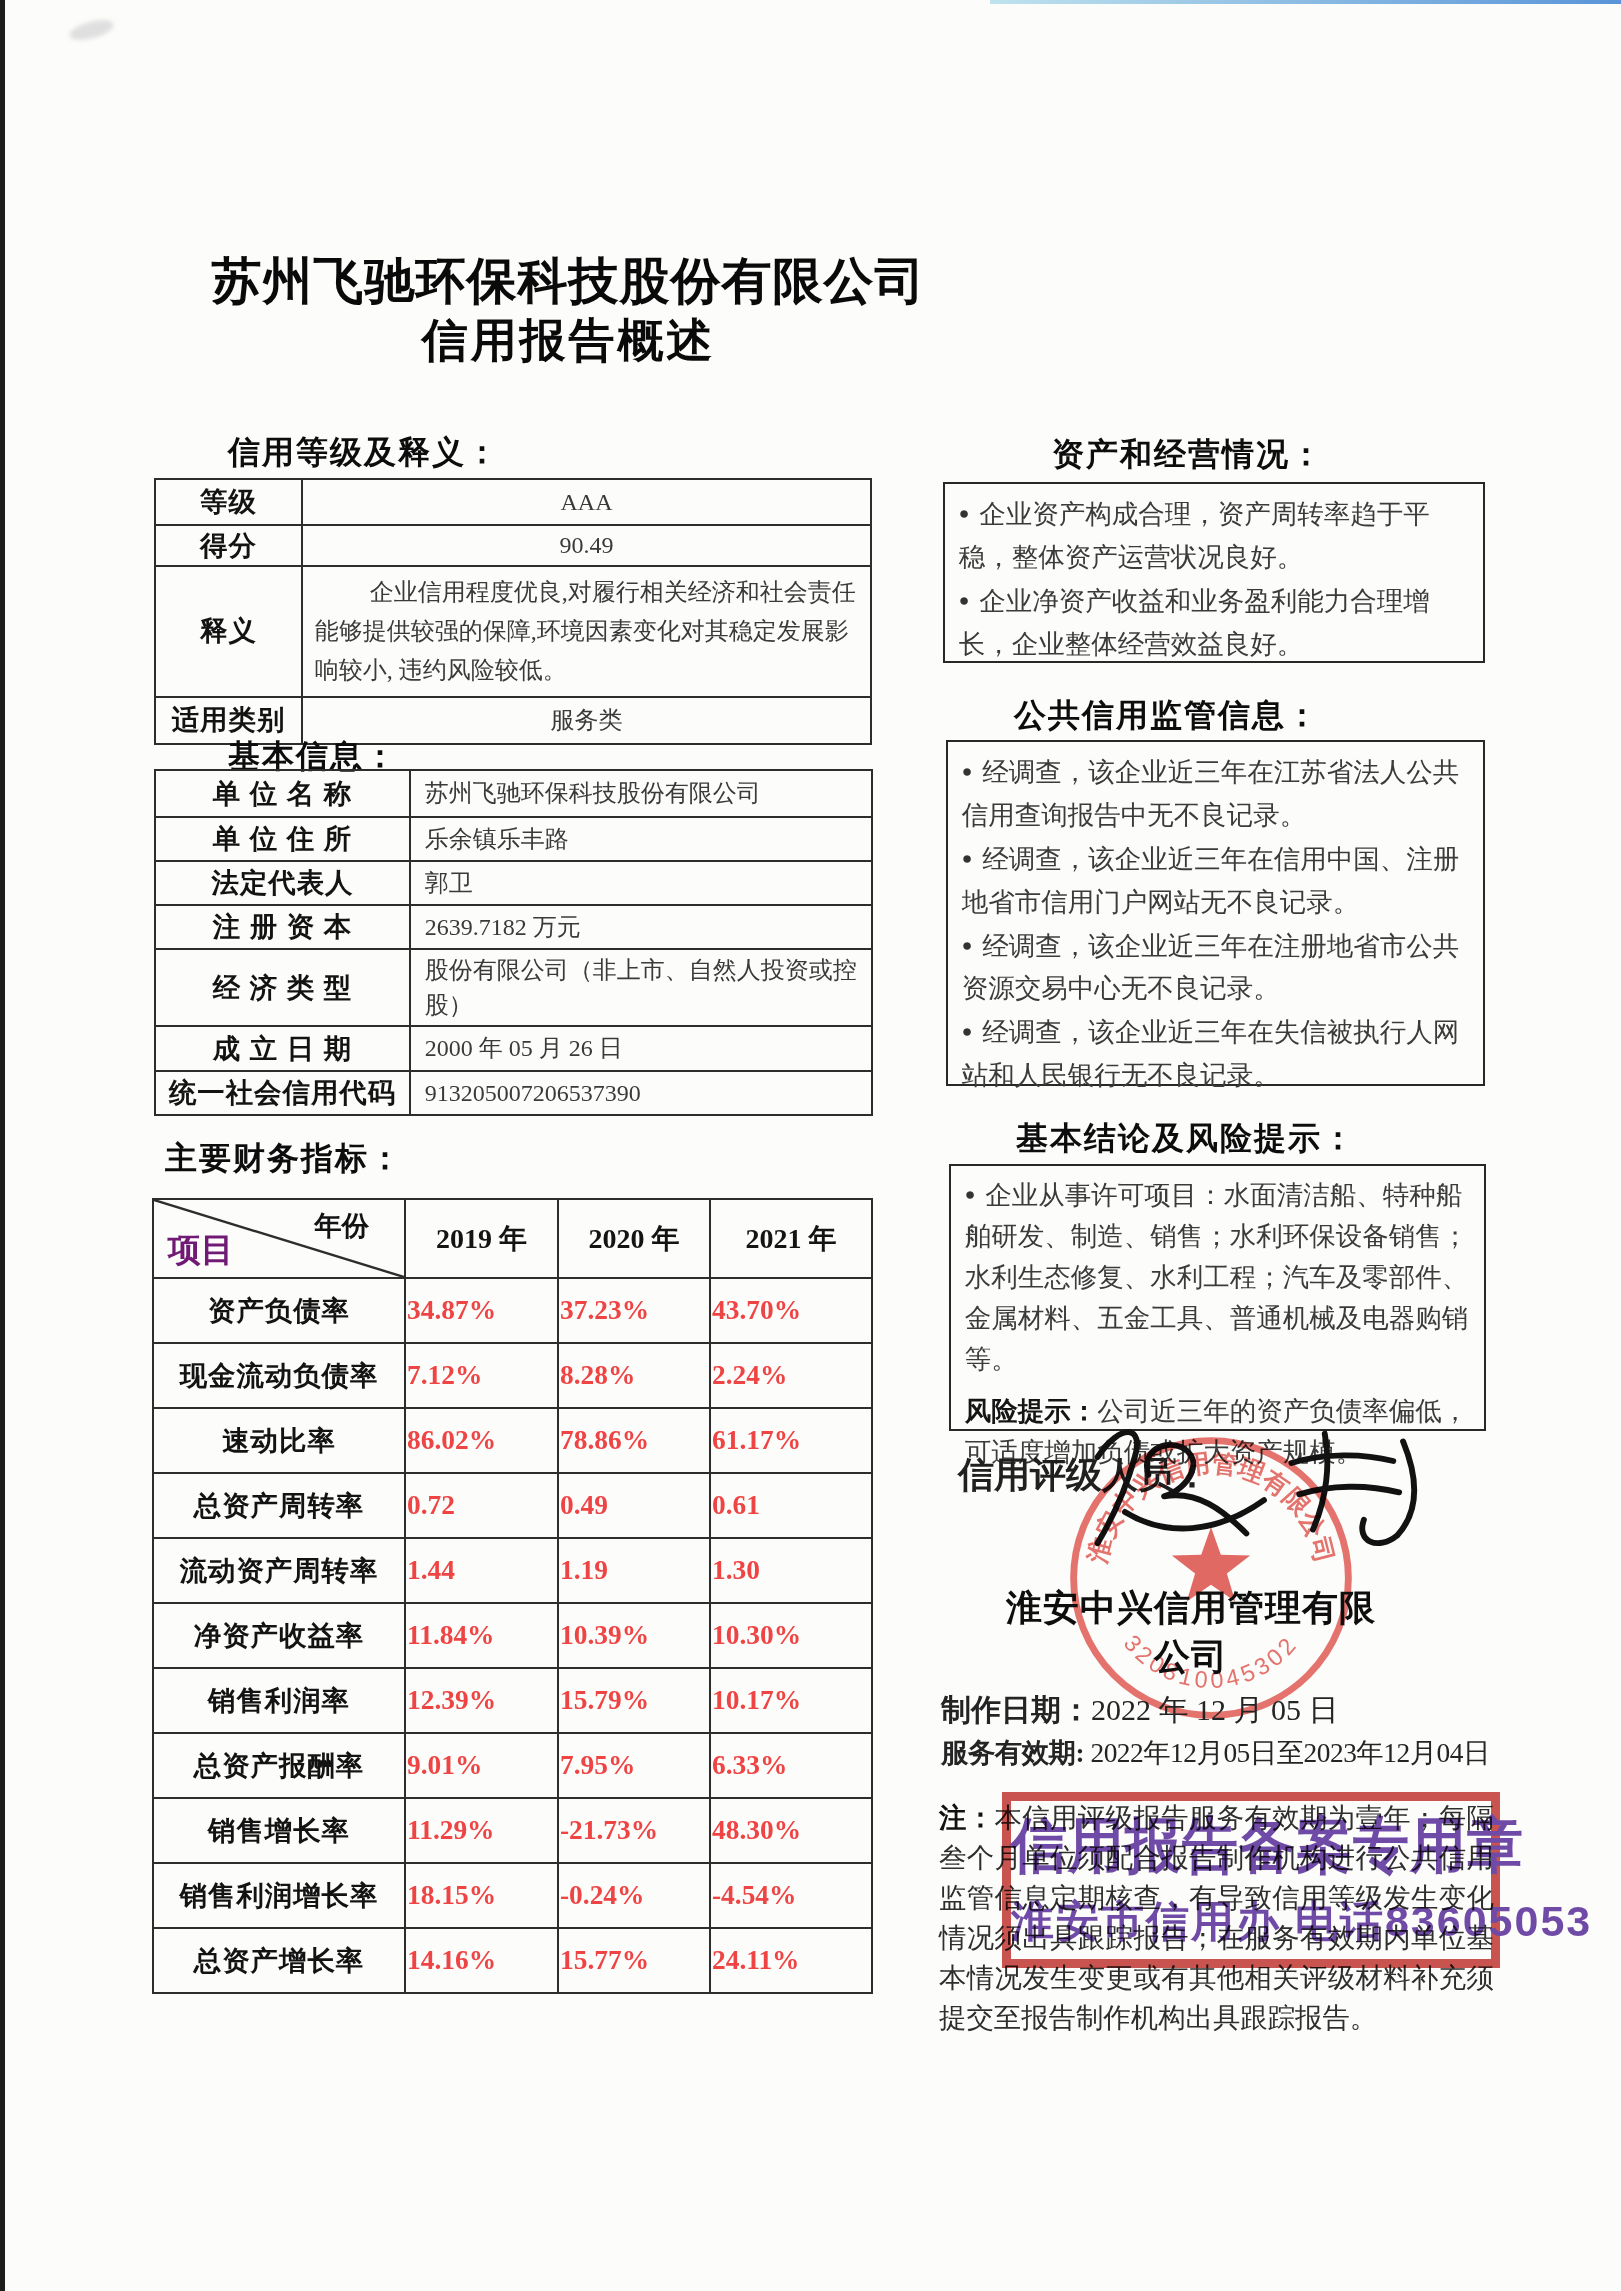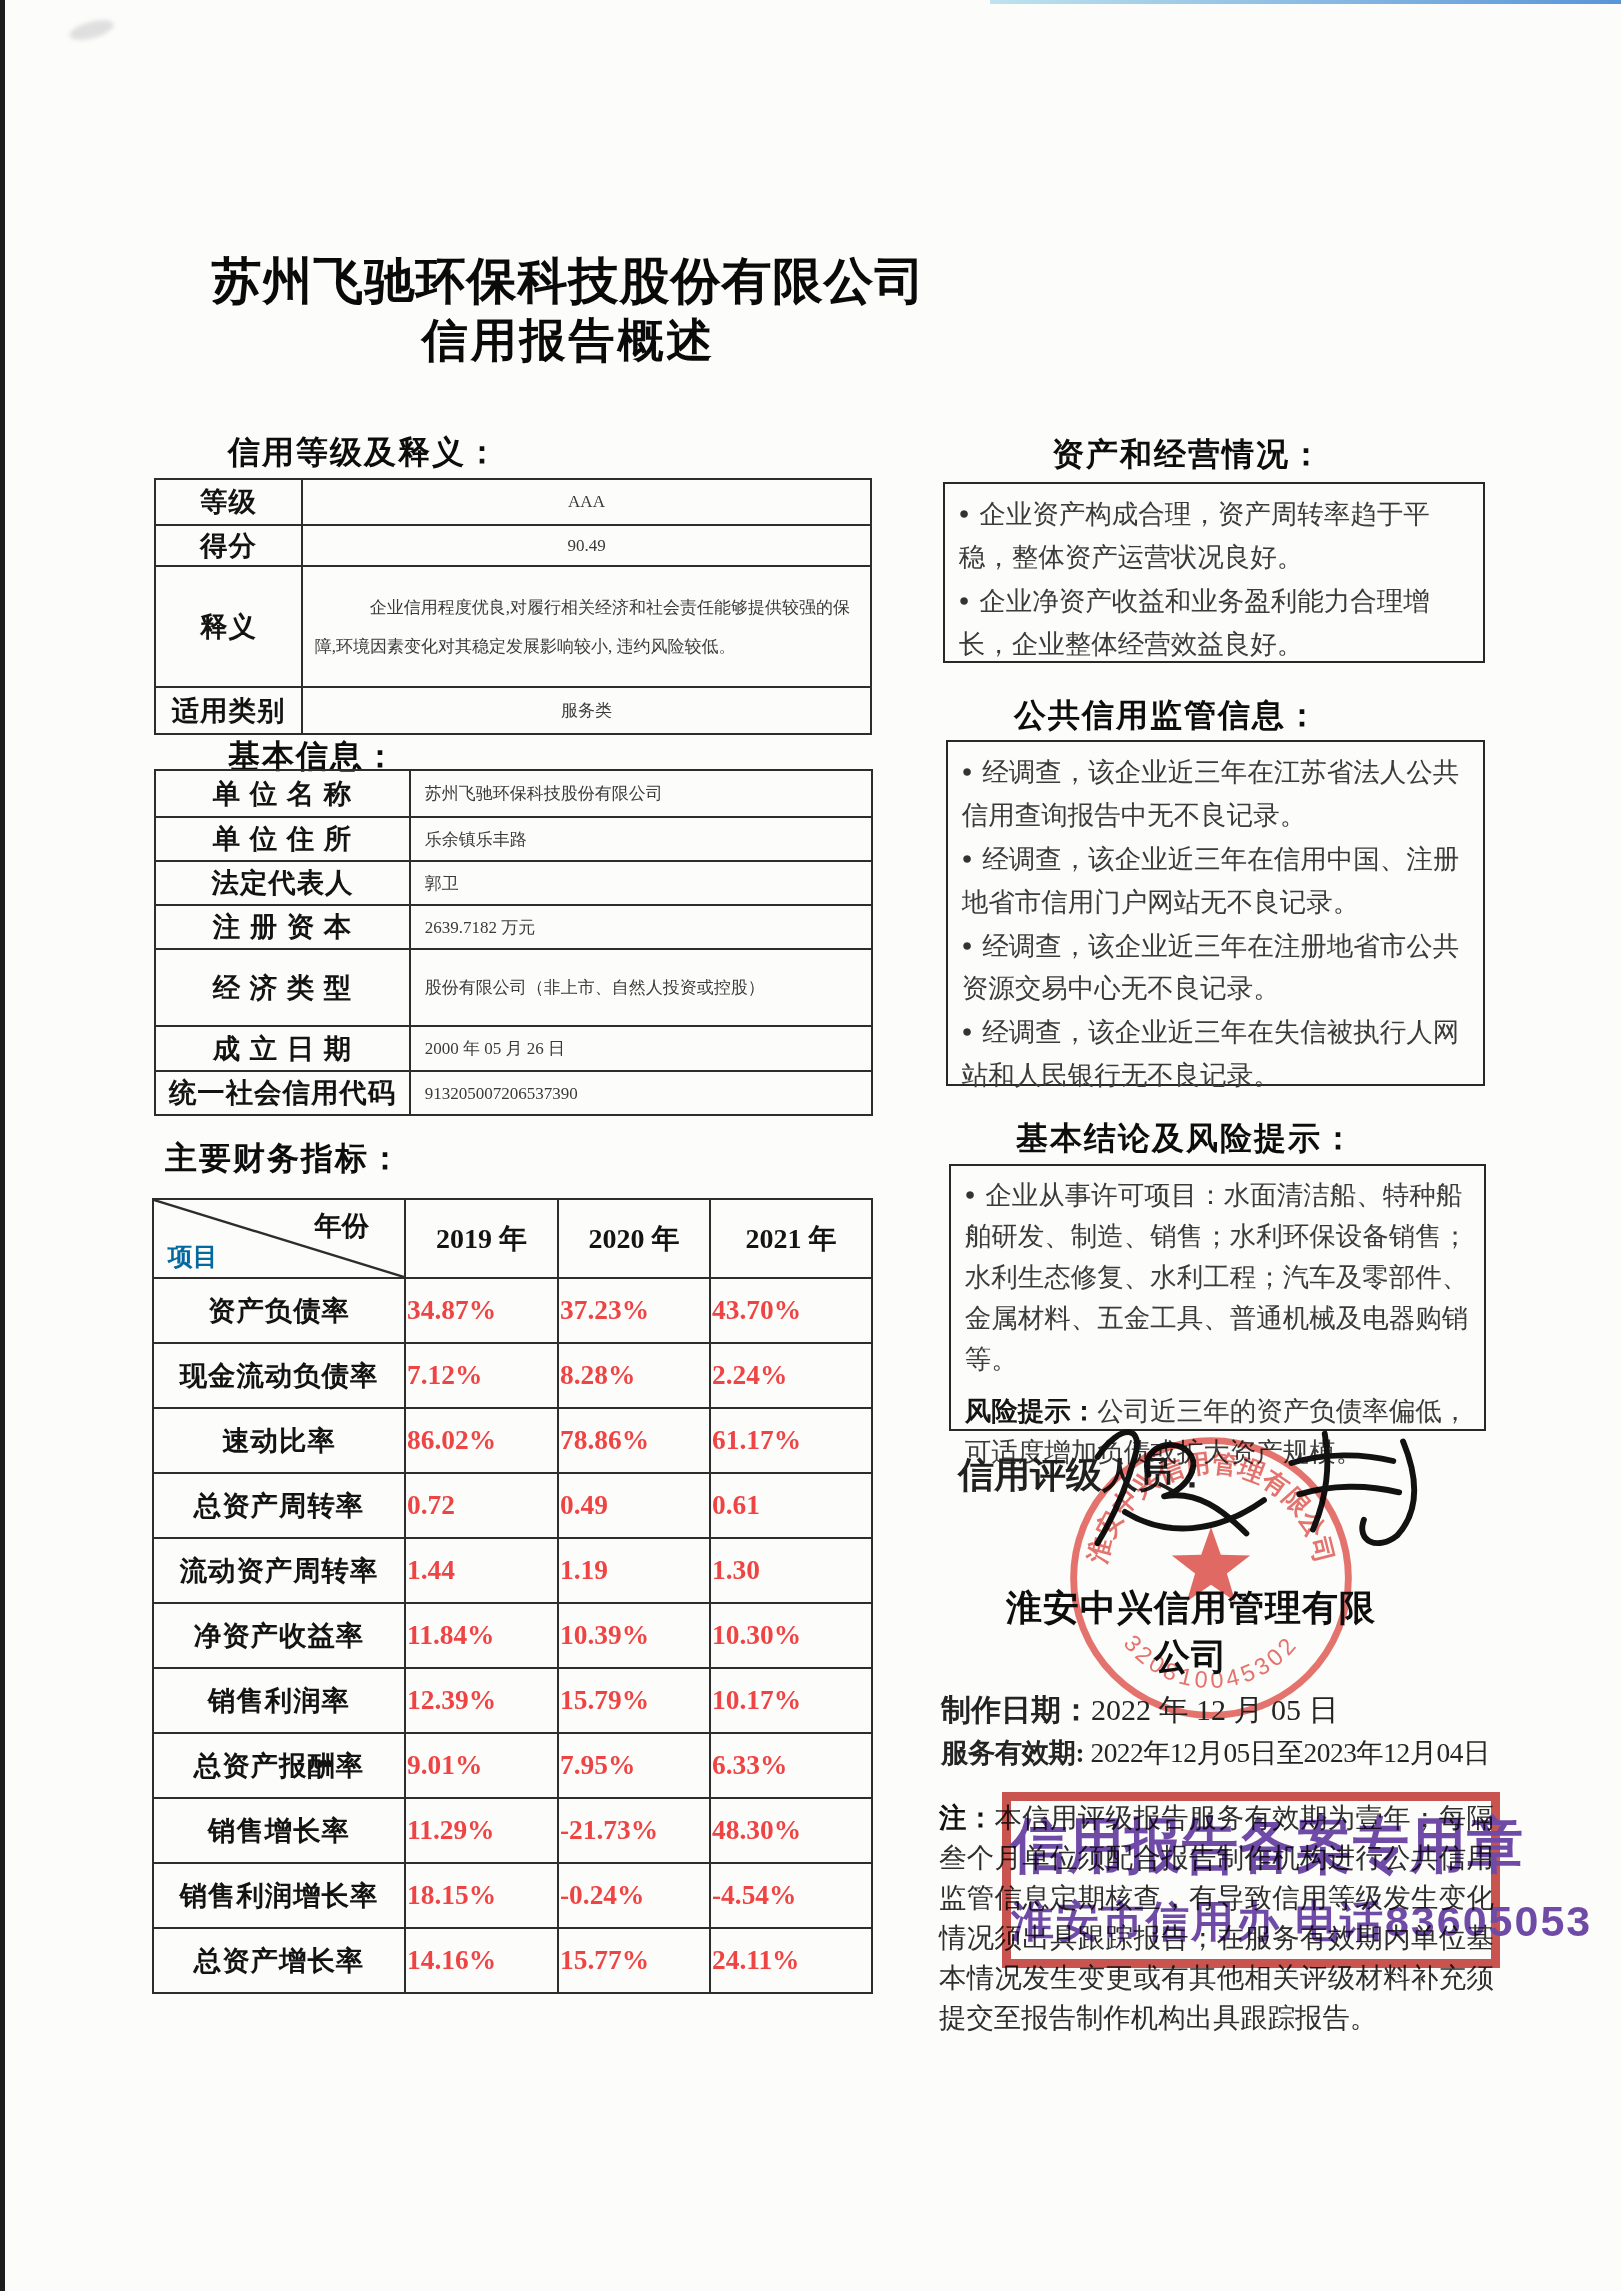--- a/index.html
+++ b/index.html
@@ -22,21 +22,21 @@
   
   .sec{position:absolute;font-family:"Liberation Sans",sans-serif;font-weight:700;
        font-size:32px;color:#0d0d0d;letter-spacing:2px;white-space:nowrap;}
 
   
   table{border-collapse:collapse;table-layout:fixed;position:absolute;
         border:2.9px solid #2d2d2d;}
   td,th{border:2px solid #2d2d2d;overflow:hidden;}
   th.lab{font-family:"Liberation Sans",sans-serif;font-weight:700;font-size:27.4px;
          color:#131313;text-align:center;letter-spacing:1px;}
-  td.val{font-size:17px;color:#3a3a3a;}
+  td.val{font-size:24px;color:#3a3a3a;}
 
   .t1{left:154px;top:478px;width:716px;}
   .t1 tr:nth-child(1){height:46px}.t1 tr:nth-child(2){height:41px}
   .t1 tr:nth-child(3){height:121px}.t1 tr:nth-child(4){height:47px}
   .t1 td.val{text-align:center;}
   .t1 td.multi{text-align:left;padding:5.9px 13.7px 5.9px 11.8px;line-height:39px;text-indent:55px;}
 
   .t2{left:154px;top:769px;width:716px;}
   .t2 tr:nth-child(1){height:47px}.t2 tr:nth-child(2){height:44px}
   .t2 tr:nth-child(3){height:44px}.t2 tr:nth-child(4){height:44px}
@@ -47,21 +47,21 @@
   .t3{left:152px;top:1198px;width:718px;}
   .t3 tr.hdr{height:79px;}
   .t3 tr.data{height:65px;}
   .t3 th.year{font-size:28px;font-weight:700;color:#141414;text-align:center;}
   .t3 td.num{font-size:27.4px;text-align:left;color:#ef4444;font-weight:bold;}
   .diag{position:relative;padding:0;}
   .diag svg{position:absolute;left:0;top:0;width:100%;height:100%;}
   .diag .c-top{position:absolute;top:7.8px;right:35px;font-family:"Liberation Sans",sans-serif;
                font-weight:700;font-size:27.4px;color:#131313;}
   .diag .c-bot{position:absolute;bottom:3.9px;left:13.7px;font-family:"Liberation Sans",sans-serif;
-               font-weight:700;font-size:25px;color:#0369a1;}
+               font-weight:700;font-size:33px;color:#701a75;}
 
   
   .box{position:absolute;border:2.9px solid #282828;box-sizing:border-box;
        padding:7.8px 15.7px 5.9px 13.7px;}
   .box p{margin:0;font-size:26.5px;line-height:43px;color:#3b3b3b;}
   .box .blt{display:inline-block;font-size:17.6px;vertical-align:3.9px;margin-right:9.8px;color:#333;}
   .box1{left:943px;top:482px;width:542px;height:181px;}
   .box2{left:946px;top:740px;width:539px;height:346px;}
   .box2 p{line-height:43px;}
   .box3{left:949px;top:1164px;width:537px;height:267px;}

